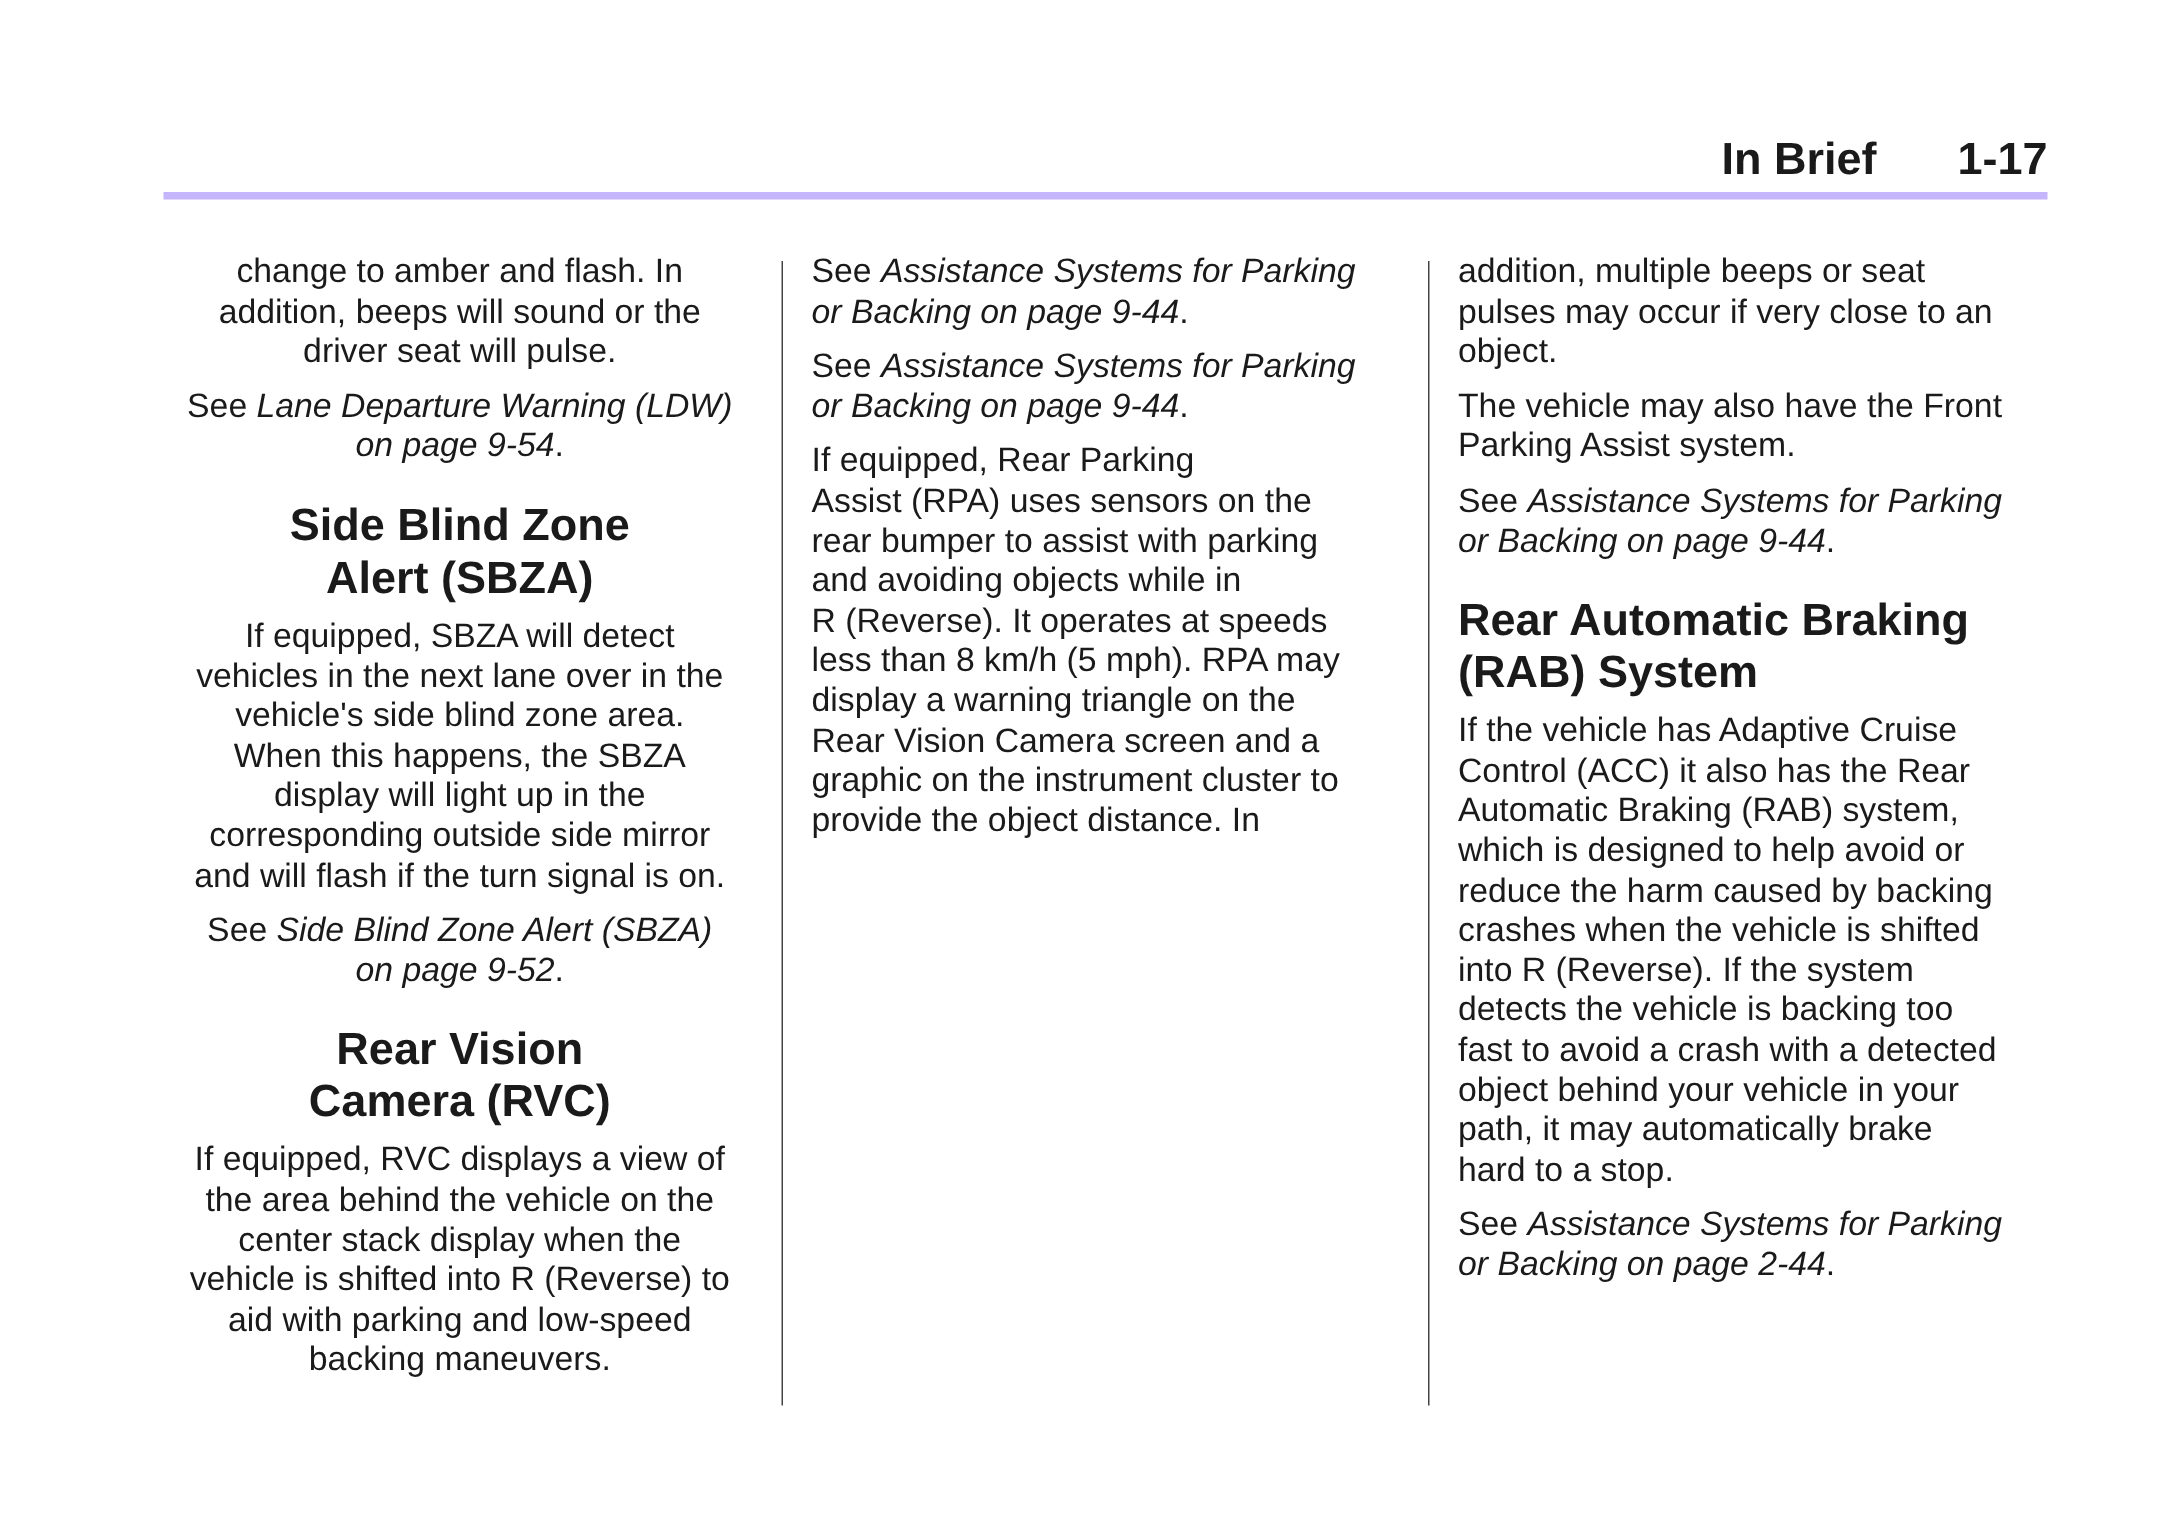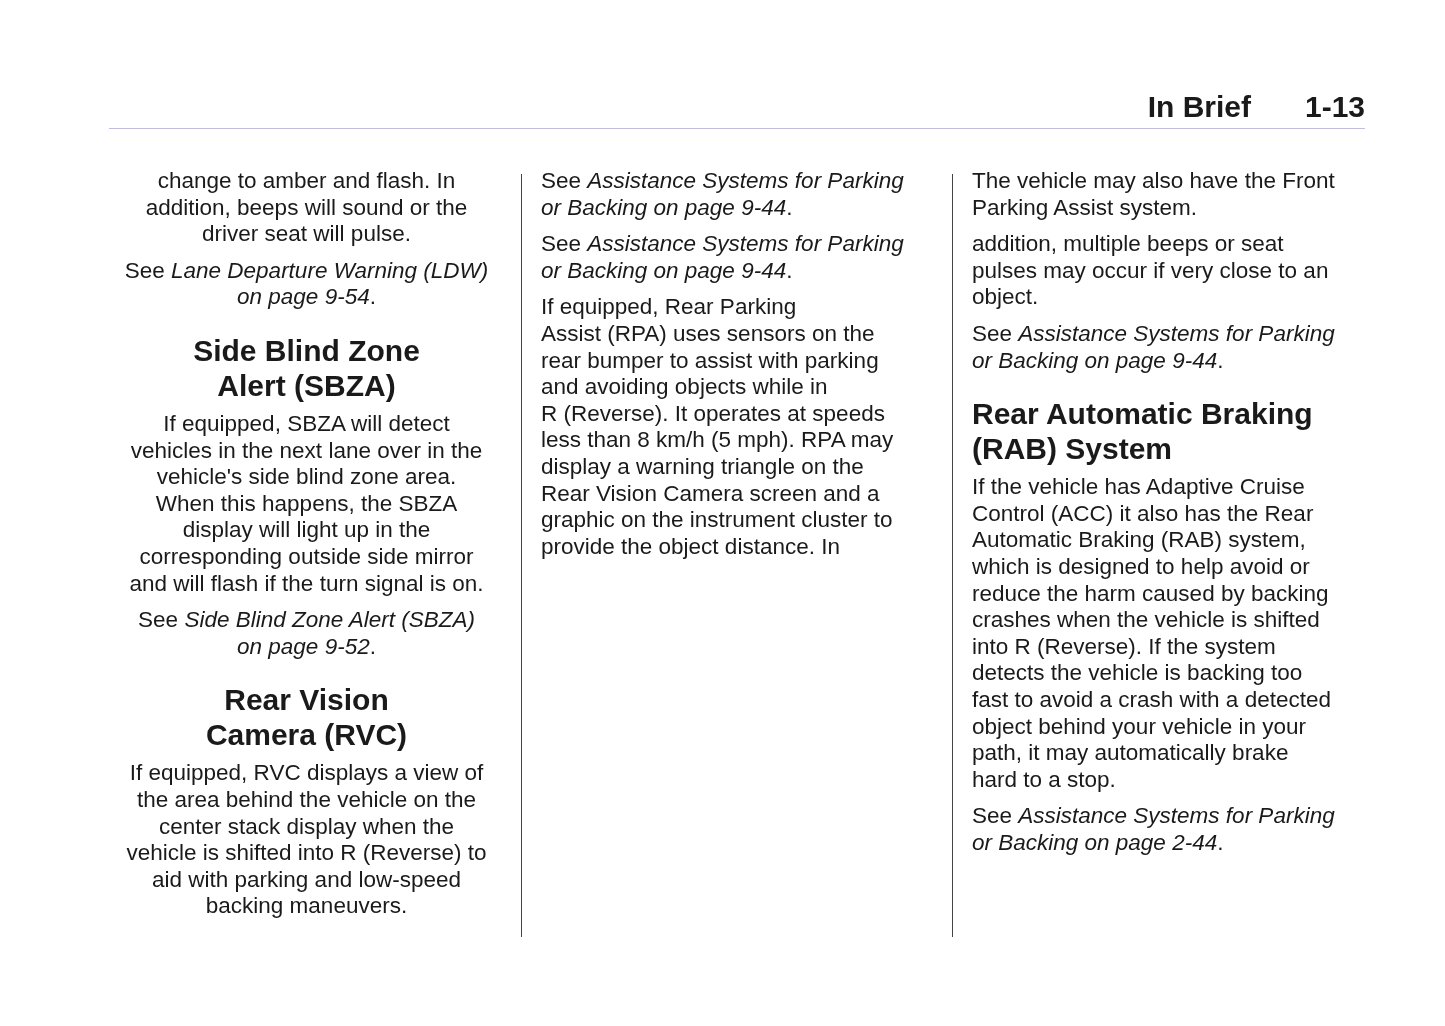--- a/index.html
+++ b/index.html
@@ -1,38 +1,38 @@
 <!DOCTYPE html>
 <html><head>
   <meta charset="utf-8">
   <style>
     html, body { margin: 0; padding: 0; background: #ffffff; }
     body { width: 1445px; height: 1026px; position: relative; overflow: hidden;
       font-family: "Liberation Sans", sans-serif; color: #1a1a1a; }
     .header { position: absolute; left: 109px; top: 88px; width: 1256px; height: 40px;
-      border-bottom: 1px solid #c4b5fd; }
+      border-bottom: 5px solid #c4b5fd; }
     .header .title { position: absolute; right: 114px; top: 2px; font-weight: bold; font-size: 30px; }
     .header .pnum { position: absolute; right: 0; top: 2px; font-weight: bold; font-size: 30px; }
     .col { position: absolute; top: 168px; width: 395px; font-size: 22.5px; line-height: 26.6px; }
     .col1 { left: 109px; text-align: center; }
     .col2 { left: 541px; }
     .col3 { left: 972px; }
     .rule { position: absolute; top: 174px; width: 1px; height: 763px; background: #444; }
     .rule1 { left: 521px; }
     .rule2 { left: 952px; }
     p { margin: 0 0 10px 0; white-space: pre-line; }
     h2 { margin: 22px 0 8px 0; font-size: 30px; line-height: 35px; font-weight: bold; white-space: pre-line; }
     .ref i { font-style: italic; }
   </style>
 </head>
 <body>
 
 <div class="header">
   <span class="title">In Brief</span>
-  <span class="pnum">1-13</span>
+  <span class="pnum">1-17</span>
 </div>
 
 <div class="rule rule1"></div>
 <div class="rule rule2"></div>
 
 <div class="col col1">
     <p>change to amber and flash. In
 addition, beeps will sound or the
 driver seat will pulse.</p>
     <p class="ref"><span>See </span><i>Lane Departure Warning (LDW)
@@ -67,25 +67,25 @@
 rear bumper to assist with parking
 and avoiding objects while in
 R (Reverse). It operates at speeds
 less than 8 km/h (5 mph). RPA may
 display a warning triangle on the
 Rear Vision Camera screen and a
 graphic on the instrument cluster to
 provide the object distance. In</p>
   </div>
 <div class="col col3">
-    <p>The vehicle may also have the Front
-Parking Assist system.</p>
     <p>addition, multiple beeps or seat
 pulses may occur if very close to an
 object.</p>
+    <p>The vehicle may also have the Front
+Parking Assist system.</p>
     <p class="ref"><span>See </span><i>Assistance Systems for Parking
 or Backing on page 9-44</i><span>.</span></p>
     <h2>Rear Automatic Braking
 (RAB) System</h2>
     <p>If the vehicle has Adaptive Cruise
 Control (ACC) it also has the Rear
 Automatic Braking (RAB) system,
 which is designed to help avoid or
 reduce the harm caused by backing
 crashes when the vehicle is shifted

